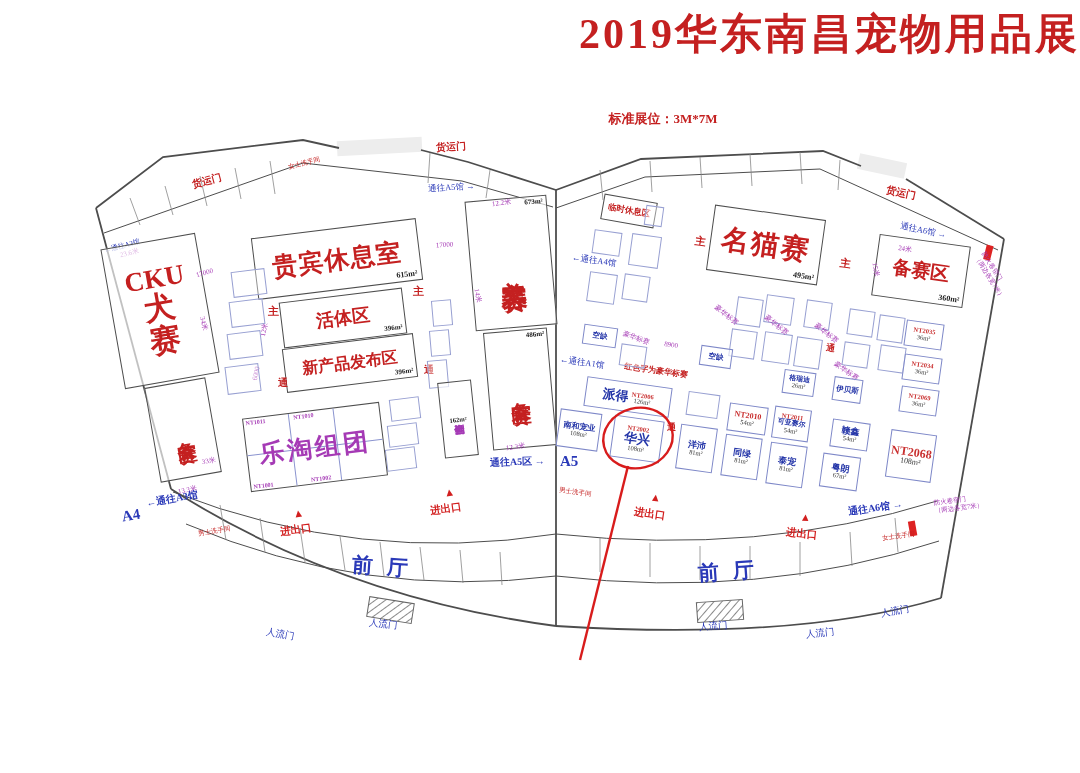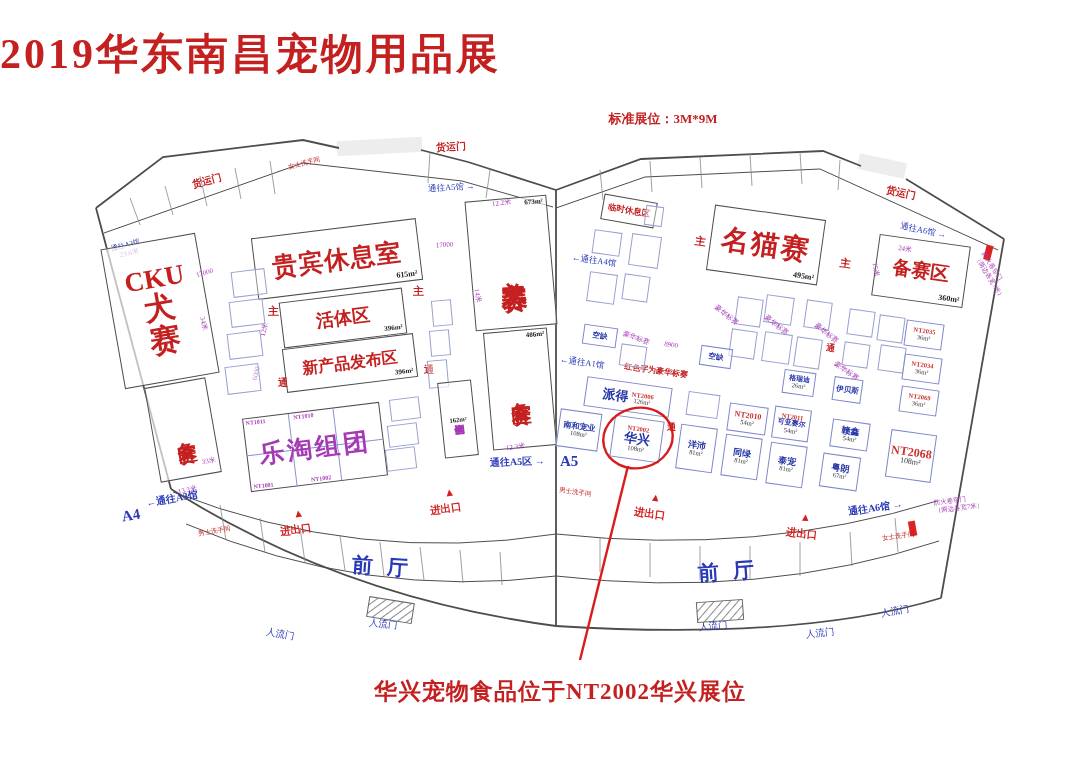--- a/index.html
+++ b/index.html
@@ -18,22 +18,22 @@
   .fil{position:absolute;border:1px solid #98a0d2;background:rgba(255,255,255,.4);box-sizing:border-box}
   .gate{color:#d21f1f;font-weight:bold}
   .upar{position:absolute;color:#d21f1f;font-weight:bold;font-size:11px;line-height:1}
   svg{position:absolute;left:0;top:0}
 </style>
 </head>
 <body>
 
 <div id="stage">
 
-  <div class="t red b" style="left:0;right:0;top:32px;text-align:left;font-size:42px;letter-spacing:3px">2019华东南昌宠物用品展</div>
-  <div class="t red b" style="left:563px;top:112px;width:200px;text-align:center;font-size:13px">标准展位：3M*9M</div>
+  <div class="t red b" style="left:0;right:0;top:12px;text-align:right;font-size:42px;letter-spacing:3px">2019华东南昌宠物用品展</div>
+  <div class="t red b" style="left:563px;top:112px;width:200px;text-align:center;font-size:13px">标准展位：3M*7M</div>
 
   <svg width="1080" height="773">
     <defs>
       <pattern id="hatch" width="6" height="6" patternUnits="userSpaceOnUse" patternTransform="rotate(45)">
         <line x1="0" y1="0" x2="0" y2="6" stroke="#555" stroke-width="1.4"></line>
       </pattern>
     </defs>
     <g stroke="#4d4d4d" fill="none">
       <rect x="337" y="139" width="85" height="15" fill="#ededed" stroke="none" transform="rotate(-3 380 146)"></rect>
       <path d="M96,208 L163,157 L303,140 L339,148" stroke-width="1.8"></path>
@@ -312,14 +312,13 @@
   <div class="t pur" style="left:934px;top:494px;font-size:6.5px;transform:rotate(-7deg);line-height:1.25;white-space:normal;width:80px">
     <div>防火卷帘门</div>
       <div>（两边各宽7米）</div>
   </div>
 
   <svg width="1080" height="773" style="pointer-events:none">
     <ellipse cx="638" cy="438" rx="35" ry="30" fill="none" stroke="#d81c1c" stroke-width="2.4" transform="rotate(-14 638 438)"></ellipse>
     <line x1="628" y1="466" x2="580" y2="660" stroke="#d81c1c" stroke-width="2.4"></line>
   </svg>
 
-  <div class="t red b" style="left:310px;top:680px;width:500px;text-align:center;font-size:23px;letter-spacing:1px">华兴宠物食品位于NT2002华兴展位</div>
 </div>
 
 </body></html>

